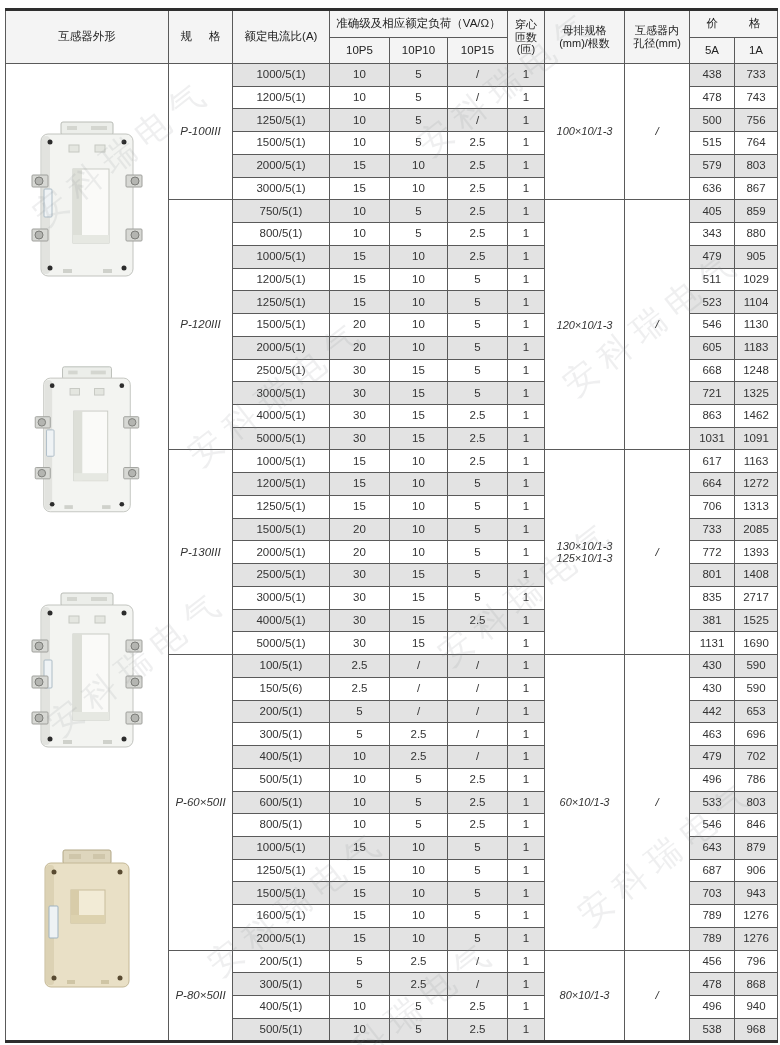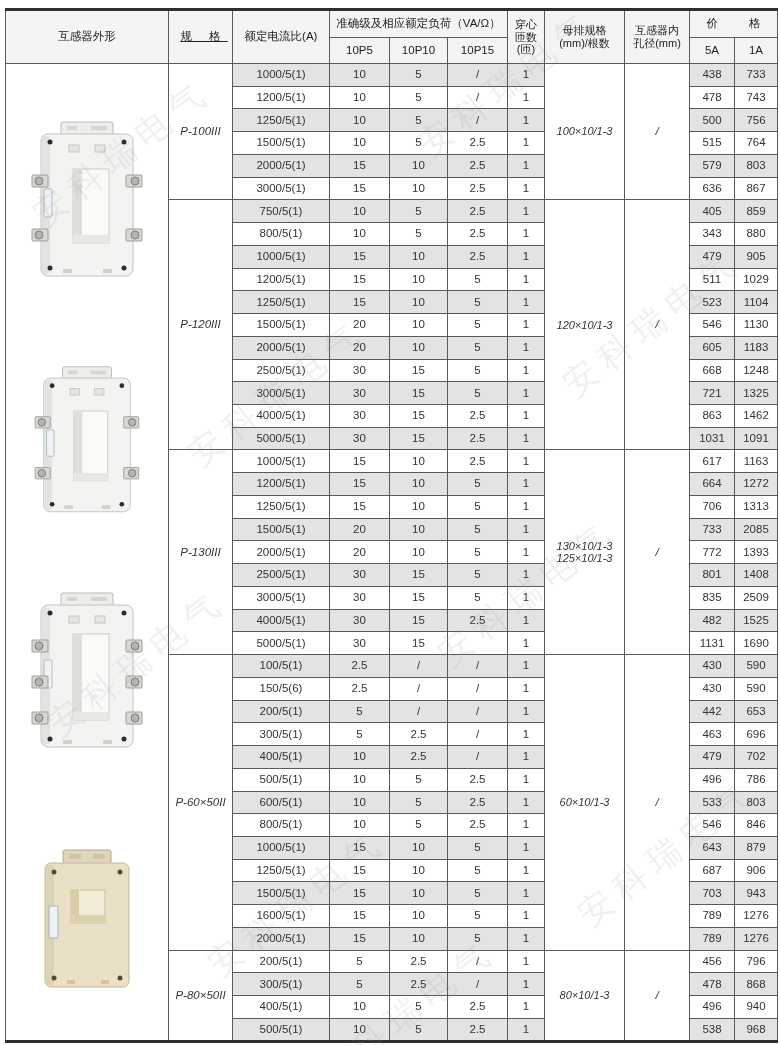--- a/index.html
+++ b/index.html
@@ -20,21 +20,21 @@
     text-align:center;vertical-align:middle;
     padding:0;overflow:hidden;line-height:1.15;
   }
   thead th{background:#f4f4f4;color:#222;}
   thead tr.h1{height:28px;}
   thead tr.h2{height:26px;}
   tbody tr{height:22.74px;}
   tr.stripe td{background:#e3e3e3;}
   td.merged{background:#ffffff !important;font-style:italic;}
   .wrap{white-space:pre-line;font-size:11px;}
-  .spread-sm{letter-spacing:7px;text-indent:7px;text-decoration:underline;}
+  .spread-sm{letter-spacing:7px;text-indent:7px;}
   .spread-lg{letter-spacing:14px;text-indent:14px;}
   .img-cell{background:#ffffff !important;position:relative;padding:0;}
   .photo{position:absolute;}
   .wm-layer{position:absolute;left:0;top:0;width:780px;height:1045px;z-index:4;pointer-events:none;overflow:hidden;}
   .wm{
     position:absolute;transform:rotate(-38deg);
     font-size:34px;letter-spacing:9px;white-space:nowrap;
     color:#878c90;opacity:0.13;
   }
 </style>
@@ -412,29 +412,29 @@
         <td>801</td>
         <td>1408</td>
       </tr>
       <tr>
         <td>3000/5(1)</td>
         <td>30</td>
         <td>15</td>
         <td>5</td>
         <td>1</td>
         <td>835</td>
-        <td>2509</td>
+        <td>2717</td>
       </tr>
       <tr class="stripe">
         <td>4000/5(1)</td>
         <td>30</td>
         <td>15</td>
         <td>2.5</td>
         <td>1</td>
-        <td>482</td>
+        <td>381</td>
         <td>1525</td>
       </tr>
       <tr>
         <td>5000/5(1)</td>
         <td>30</td>
         <td>15</td>
         <td></td>
         <td>1</td>
         <td>1131</td>
         <td>1690</td>

